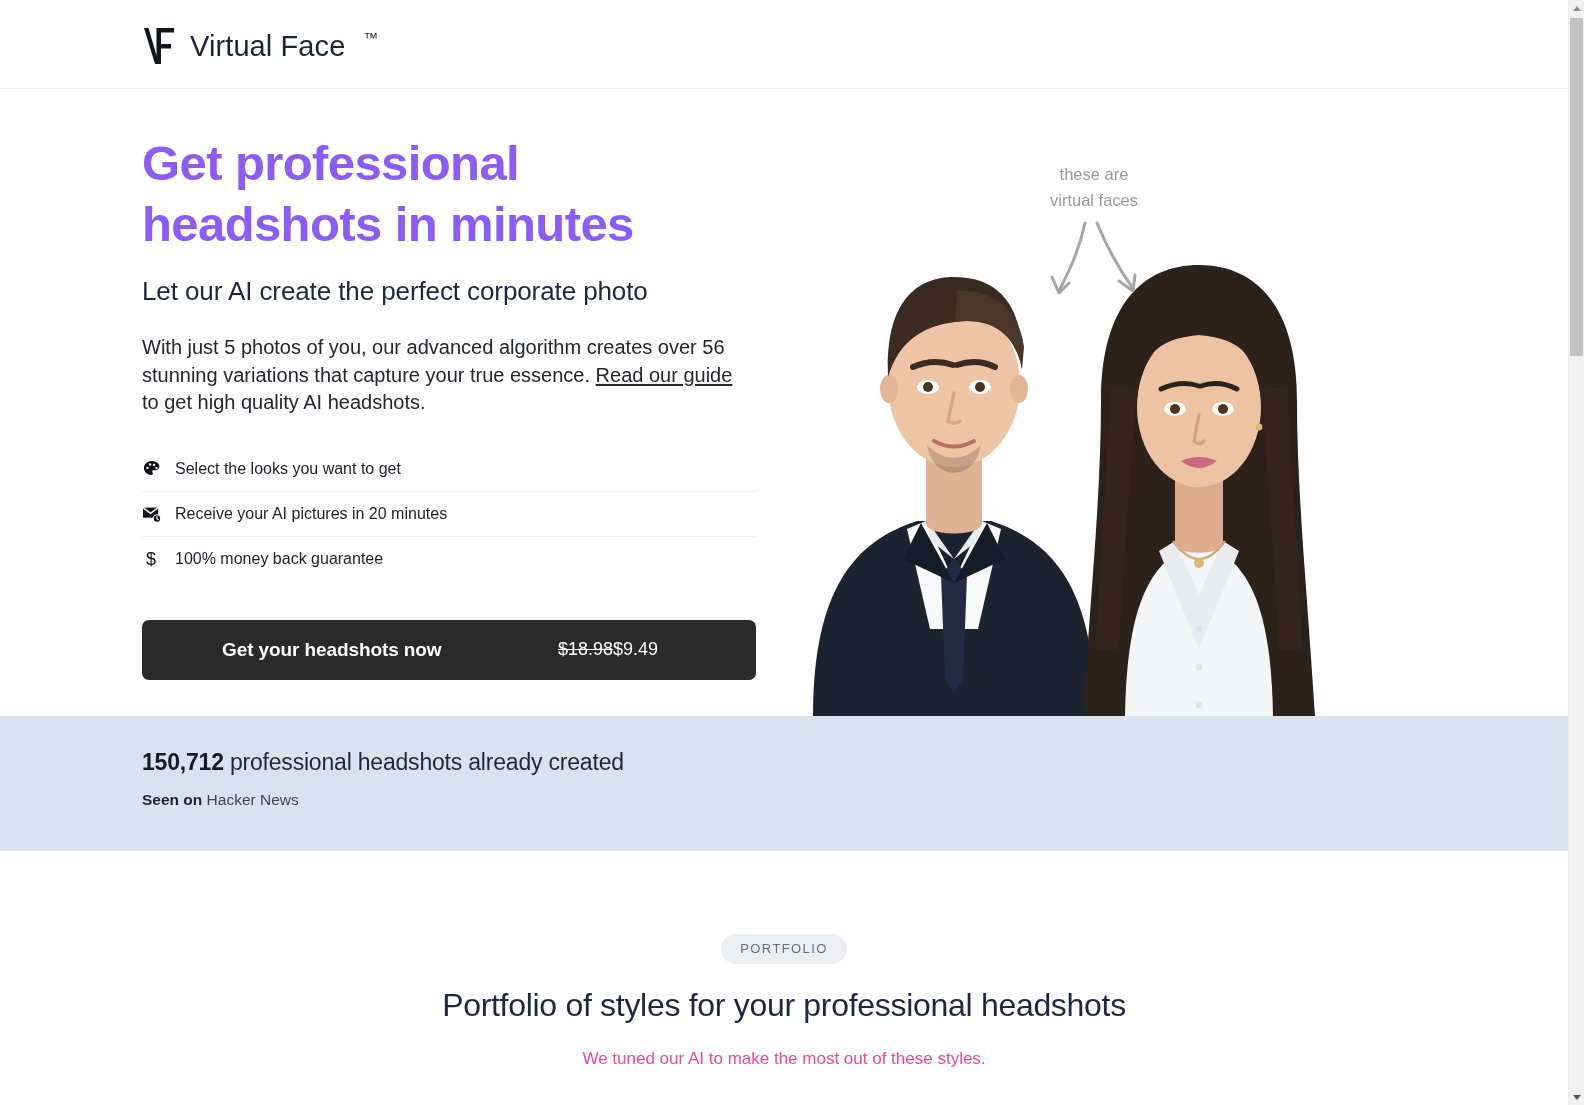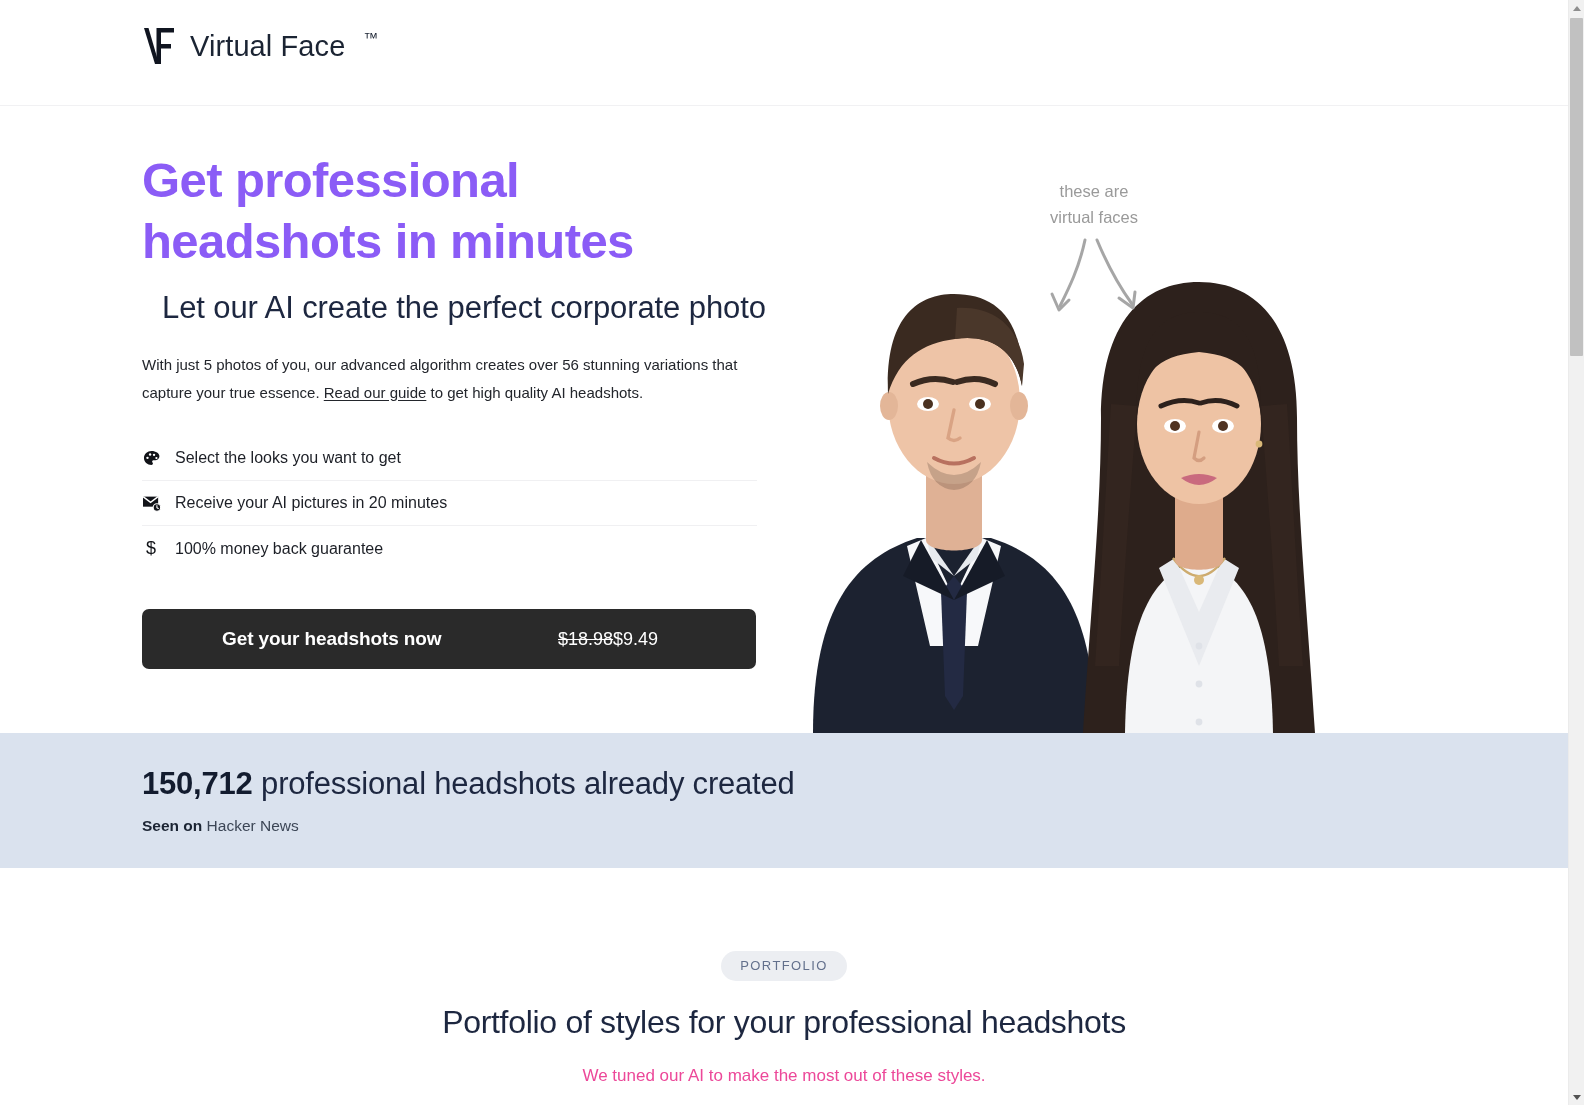--- a/index.html
+++ b/index.html
@@ -27,21 +27,21 @@
     width: 1568px;
     height: 1105px;
     overflow: hidden;
     background: #ffffff;
   }
 
   
   #header {
     position: relative;
     width: 1568px;
-    height: 106px;
+    height: 89px;
     background: #ffffff;
     border-bottom: 1px solid #f1f1f3;
     padding-left: 40px;
   }
   #brand {
     position: absolute;
     left: 142px; top: 22px;
     display: flex;
     align-items: center;
     gap: 14px;
@@ -98,30 +98,29 @@
   }
   #hero-title {
     font-size: 49px;
     line-height: 61px;
     font-weight: 700;
     color: #8b5cf6;
     letter-spacing: -.6px;
   }
   #hero-subtitle {
     margin-top: 19px;
-    font-size: 31px;
+    font-size: 26px;
     line-height: 34px;
     color: #1d2740;
     font-weight: 400;
     letter-spacing: -.1px;
-    margin-left: 20px;
   }
   #hero-desc {
     margin-top: 26px;
-    font-size: 15px;
+    font-size: 20px;
     line-height: 27.5px;
     color: #23262c;
     max-width: 600px;
   }
   #hero-desc-link {
     color: #23262c;
     text-decoration: underline;
     text-underline-offset: 2px;
     cursor: pointer;
   }
@@ -231,21 +230,21 @@
     width: 1568px;
     height: 135px;
     background: #dae2ee;
   }
   #stats-inner {
     position: absolute;
     left: 142px;
     top: 33px;
   }
   #stats-line {
-    font-size: 31px;
+    font-size: 23px;
     color: #1d2740;
     letter-spacing: -.2px;
     white-space: nowrap;
   }
   #stats-count { font-weight: 700; color: #131c2f; }
   #stats-sub {
     margin-top: 15px;
     font-size: 15.5px;
     color: #3c4656;
     white-space: nowrap;

